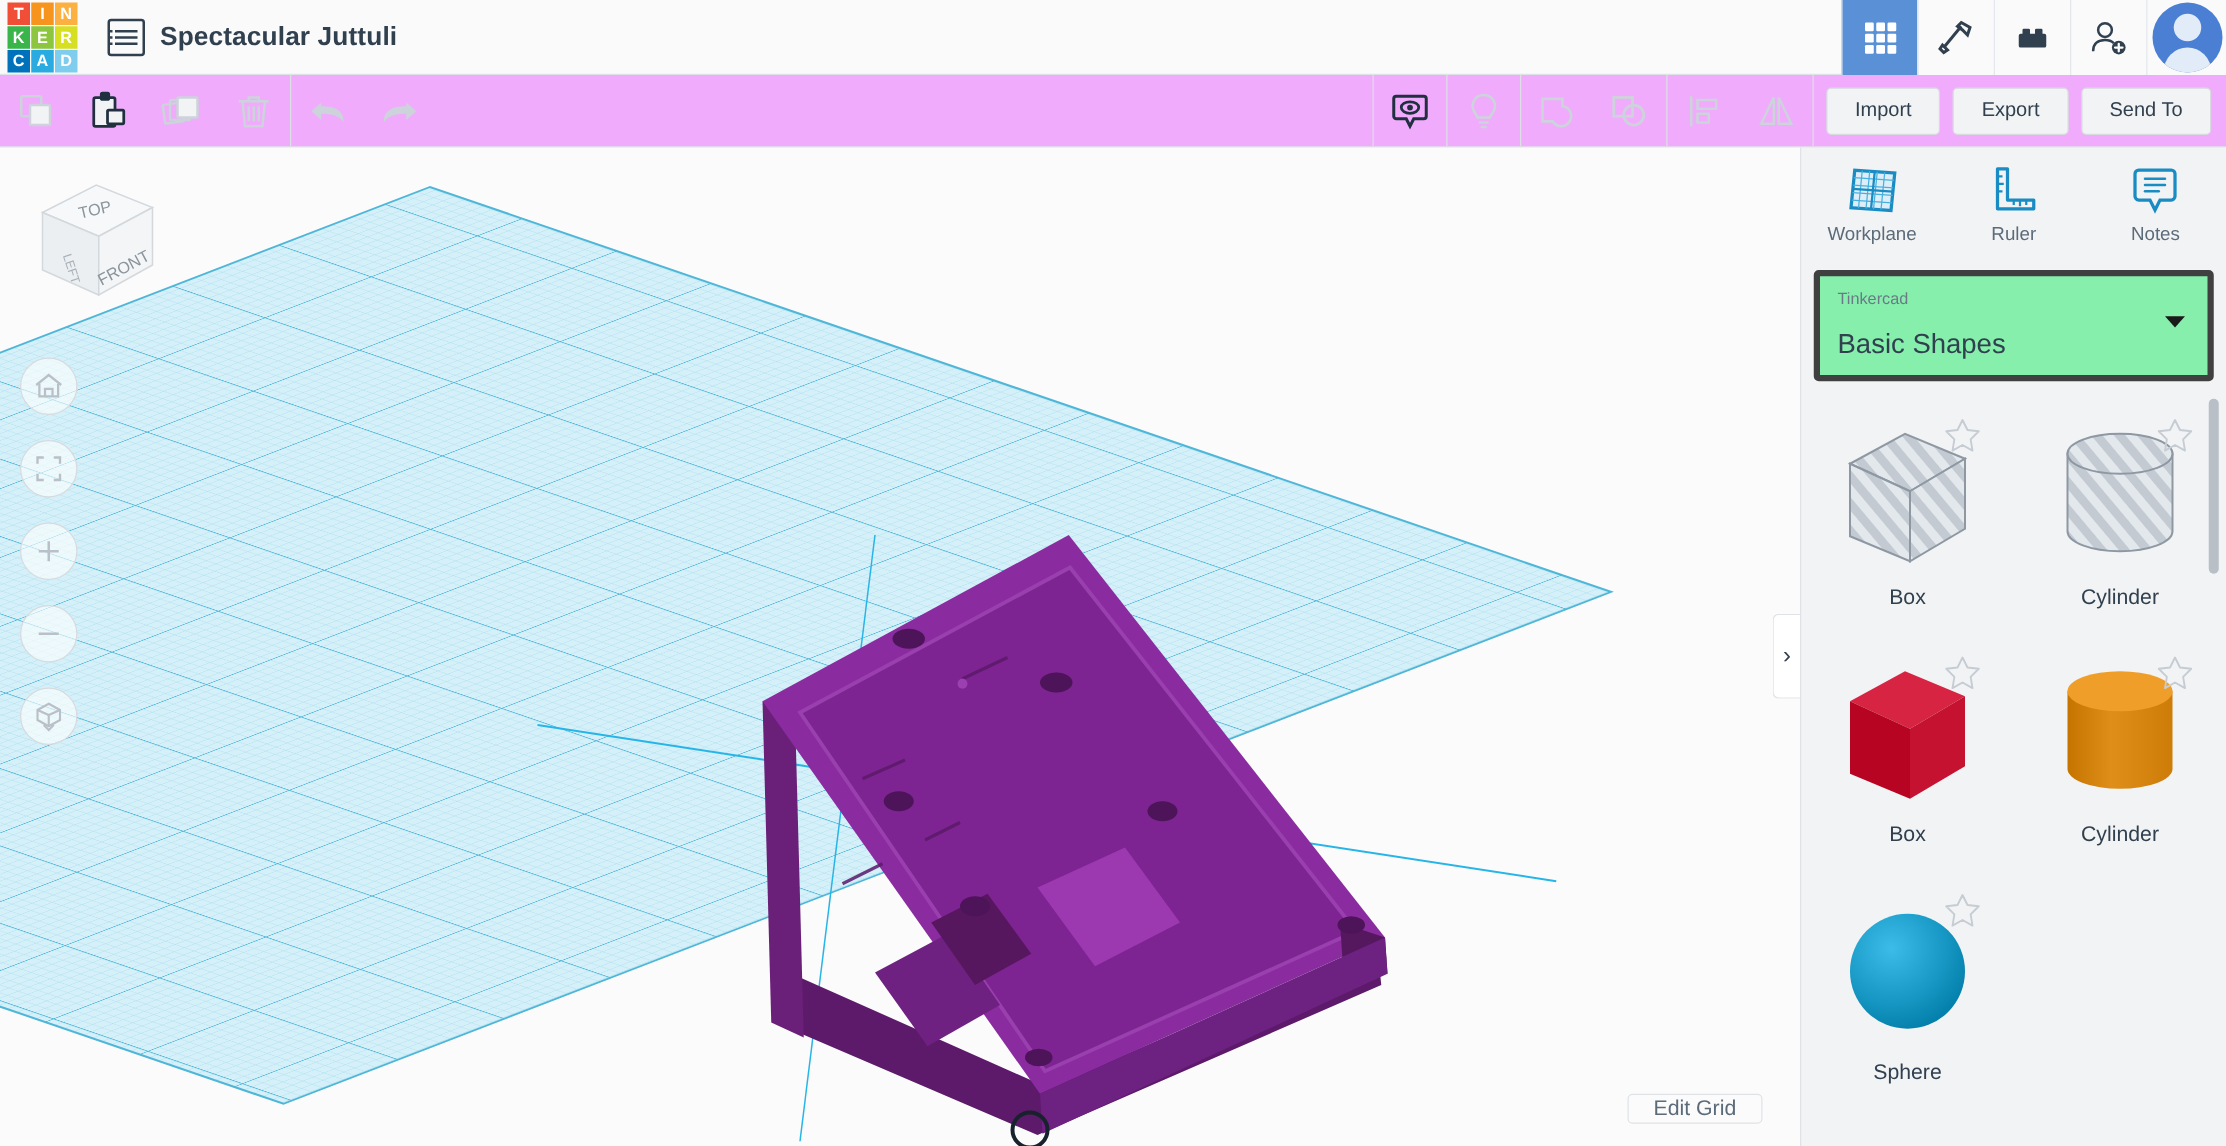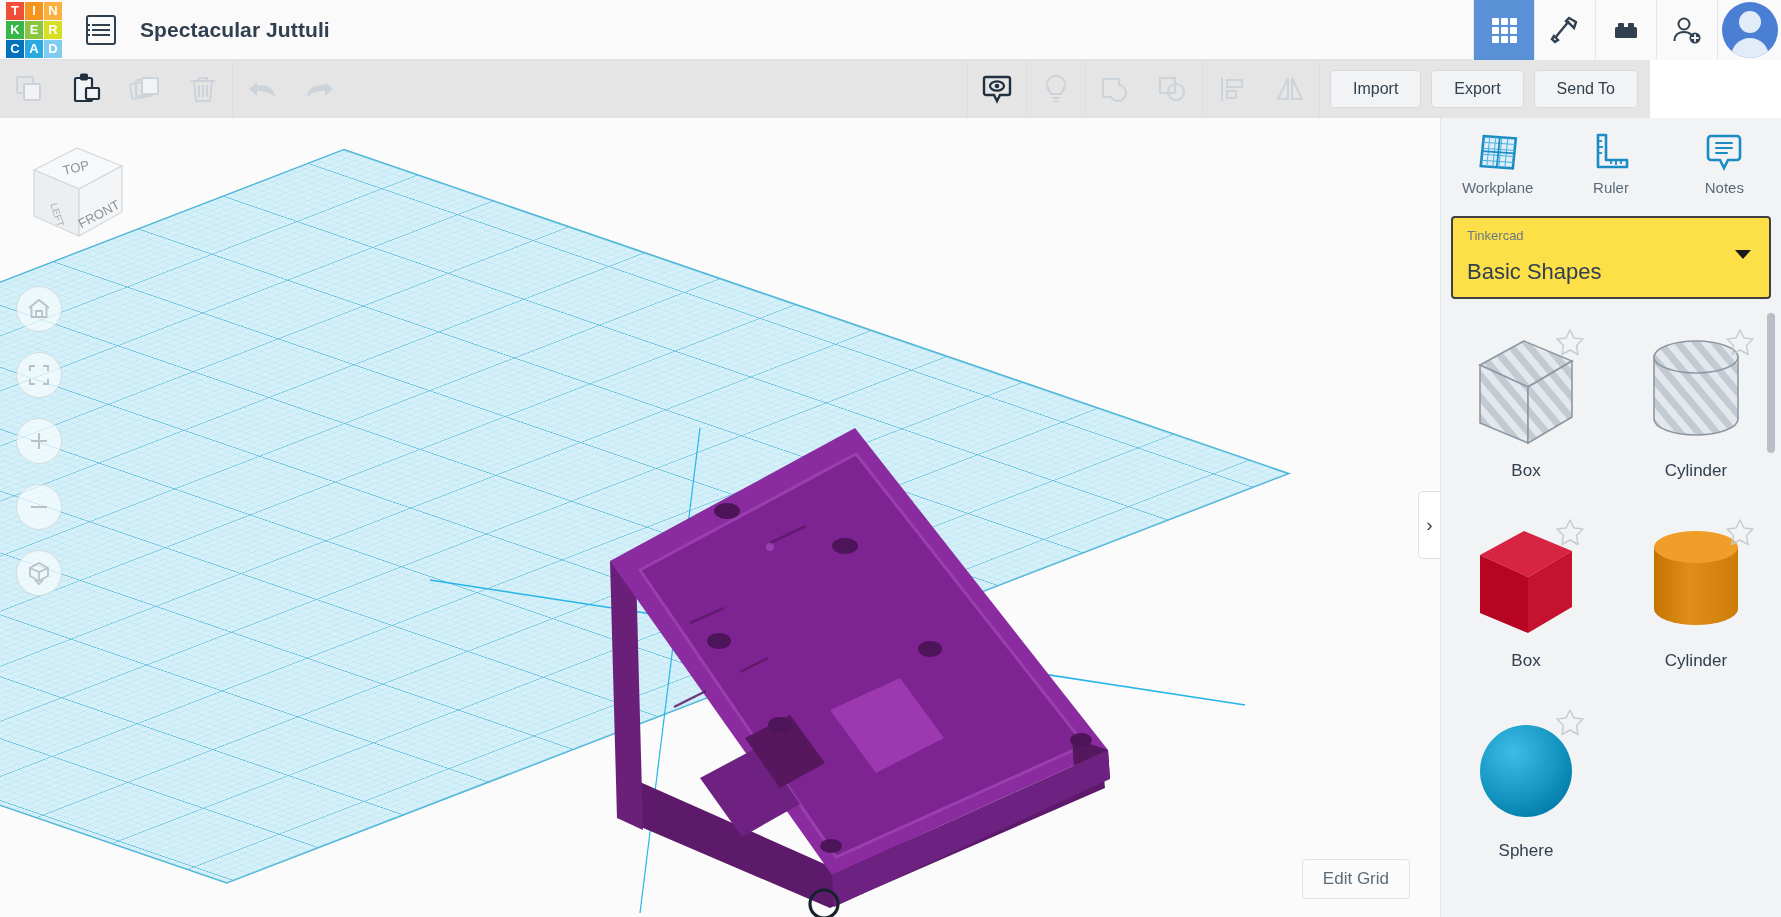--- a/index.html
+++ b/index.html
@@ -31,21 +31,21 @@
   }
   .doc-icon {
     margin-left: 24px; width: 30px; height: 30px;
     border: 2px solid #31404f; border-radius: 3px;
     display: flex; flex-direction: column; justify-content: center;
     align-items: center; gap: 3px; padding: 0 4px;
   }
   .doc-icon i { display: block; width: 100%; height: 2px; background: #31404f; position: relative; }
   .doc-icon i::before { content:""; position:absolute; left:-5px; top:0; width:3px; height:2px; background:#31404f; }
   .doc-title {
-    margin-left: 24px; font-size: 21px; font-weight: bold;
+    margin-left: 12px; font-size: 21px; font-weight: bold;
     color: #31404f; letter-spacing: 0.1px;
   }
   .topbar-right { margin-left: auto; display: flex; align-items: center; height: 60px; }
   .tb-btn {
     width: 61px; height: 60px; display: flex; align-items: center; justify-content: center;
     border-left: 1px solid #e4e8ec; background: #fafafa; cursor: pointer;
   }
   .tb-btn.active { background: #5a91d6; }
   .avatar-wrap { width: 64px; height: 60px; display:flex; align-items:center; justify-content:center;
     border-left: 1px solid #e4e8ec; background:#fafafa; }
@@ -53,22 +53,22 @@
     width: 56px; height: 56px; border-radius: 50%; background: #4a7fd4; overflow: hidden;
     position: relative;
   }
   .avatar::before { content:""; position:absolute; left:50%; top:9px; transform:translateX(-50%);
     width:22px; height:22px; border-radius:50%; background:#e2ecf8; }
   .avatar::after { content:""; position:absolute; left:50%; bottom:-6px; transform:translateX(-50%);
     width:38px; height:26px; border-radius:19px 19px 0 0; background:#e2ecf8; }
 
   
   .toolbar {
-    position: absolute; top: 60px; left: 0; width: 1650px; height: 58px;
-    background: #e5e5e5; border-bottom: 1px solid #dfe3e8;
+    position: absolute; top: 60px; left: 0; width: 1781px; height: 58px;
+    background: #f0abfc; border-bottom: 1px solid #dfe3e8;
     display: flex; align-items: center;
   }
   .tool {
     width: 58px; height: 58px; display:flex; align-items:center; justify-content:center;
     cursor: pointer;
   }
   .divider { width: 1px; height: 58px; background: #dcdfe3; }
   .spacer { flex: 1 1 auto; }
   .btn {
     height: 38px; padding: 0 22px; margin-left: 10px;
@@ -89,21 +89,21 @@
   .nav-btn {
     width: 46px; height: 46px; border-radius: 50%; border: 1.5px solid #d7dbdf;
     background: rgba(255,255,255,0.6);
     display: flex; align-items: center; justify-content: center; cursor: pointer;
   }
 
   
   .grid-ctrl { position: absolute; right: 30px; bottom: 18px; text-align: right; }
   .edit-grid-btn {
     display: inline-flex; align-items:center; justify-content:center;
-    height: 40px; padding: 0 20px; background: #fbfbfb;
+    height: 24px; padding: 0 20px; background: #fbfbfb;
     border: 1px solid #dfe3e8; border-radius: 4px; color: #5c6b7a; font-size: 17px;
     cursor: pointer;
   }
   .snap-row { display: flex; align-items: center; justify-content: flex-end; margin-top: 12px; gap: 14px; }
   .snap-label { font-size: 17px; color: #31404f; }
   .snap-select {
     height: 38px; min-width: 110px; padding: 0 12px; background: #fbfbfb;
     border: 1px solid #dfe3e8; border-radius: 4px; color: #31404f; font-size: 17px;
     display: flex; align-items: center; justify-content: space-between; gap: 14px; cursor: pointer;
   }
@@ -122,21 +122,21 @@
     background: #f2f3f4; border-left: 1px solid #dfe3e8;
     display: flex; flex-direction: column;
   }
   .rp-tools { display: flex; height: 90px; justify-content: flex-end; }
   .rp-tool {
     flex: 1; display: flex; flex-direction: column; align-items: center;
     justify-content: center; gap: 5px; cursor: pointer;
   }
   .rp-tool span { font-size: 15px; color: #5c6b7a; }
   .rp-select {
-    margin: 8px 10px 0; background: #fde047; border: 2px solid #404040; border-radius: 4px;
+    margin: 8px 10px 0; background: #86efac; border: 5px solid #404040; border-radius: 4px;
     padding: 10px 14px 12px; position: relative; cursor: pointer;
   }
   .rp-select .sm { font-size: 13px; color: #6b7987; }
   .rp-select .lg { font-size: 22px; color: #31404f; margin-top: 16px; }
   .caret-down {
     position: absolute; right: 18px; top: 32px;
     width: 0; height: 0; border-left: 8px solid transparent; border-right: 8px solid transparent;
     border-top: 9px solid #1a1a1a;
   }
   .shape-scroll { flex: 1; overflow: hidden; position: relative; margin-top: 12px; }

